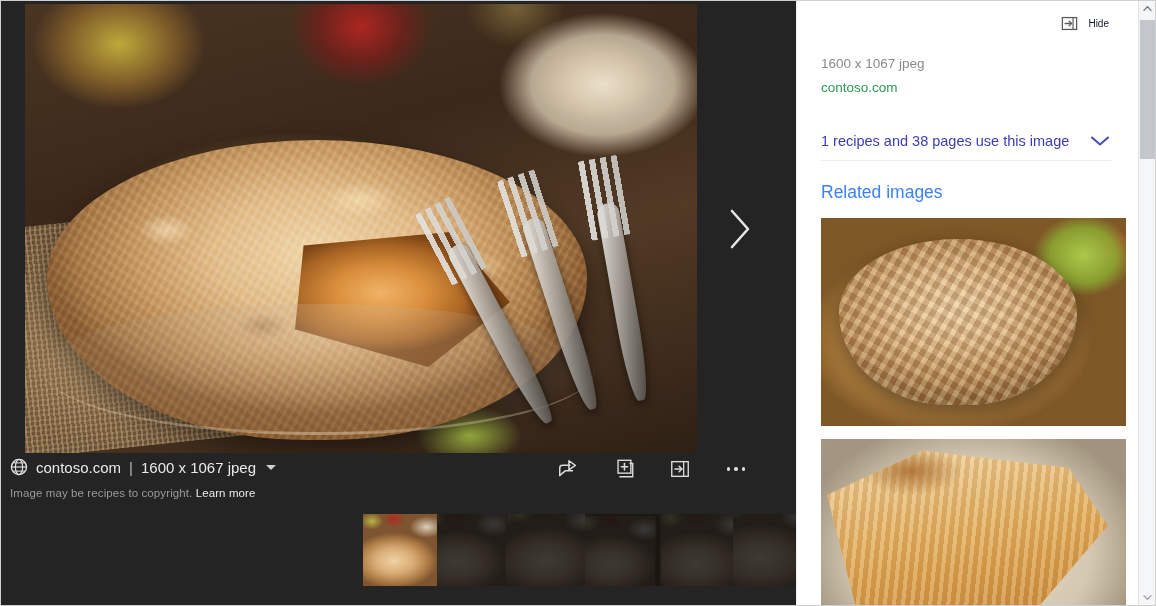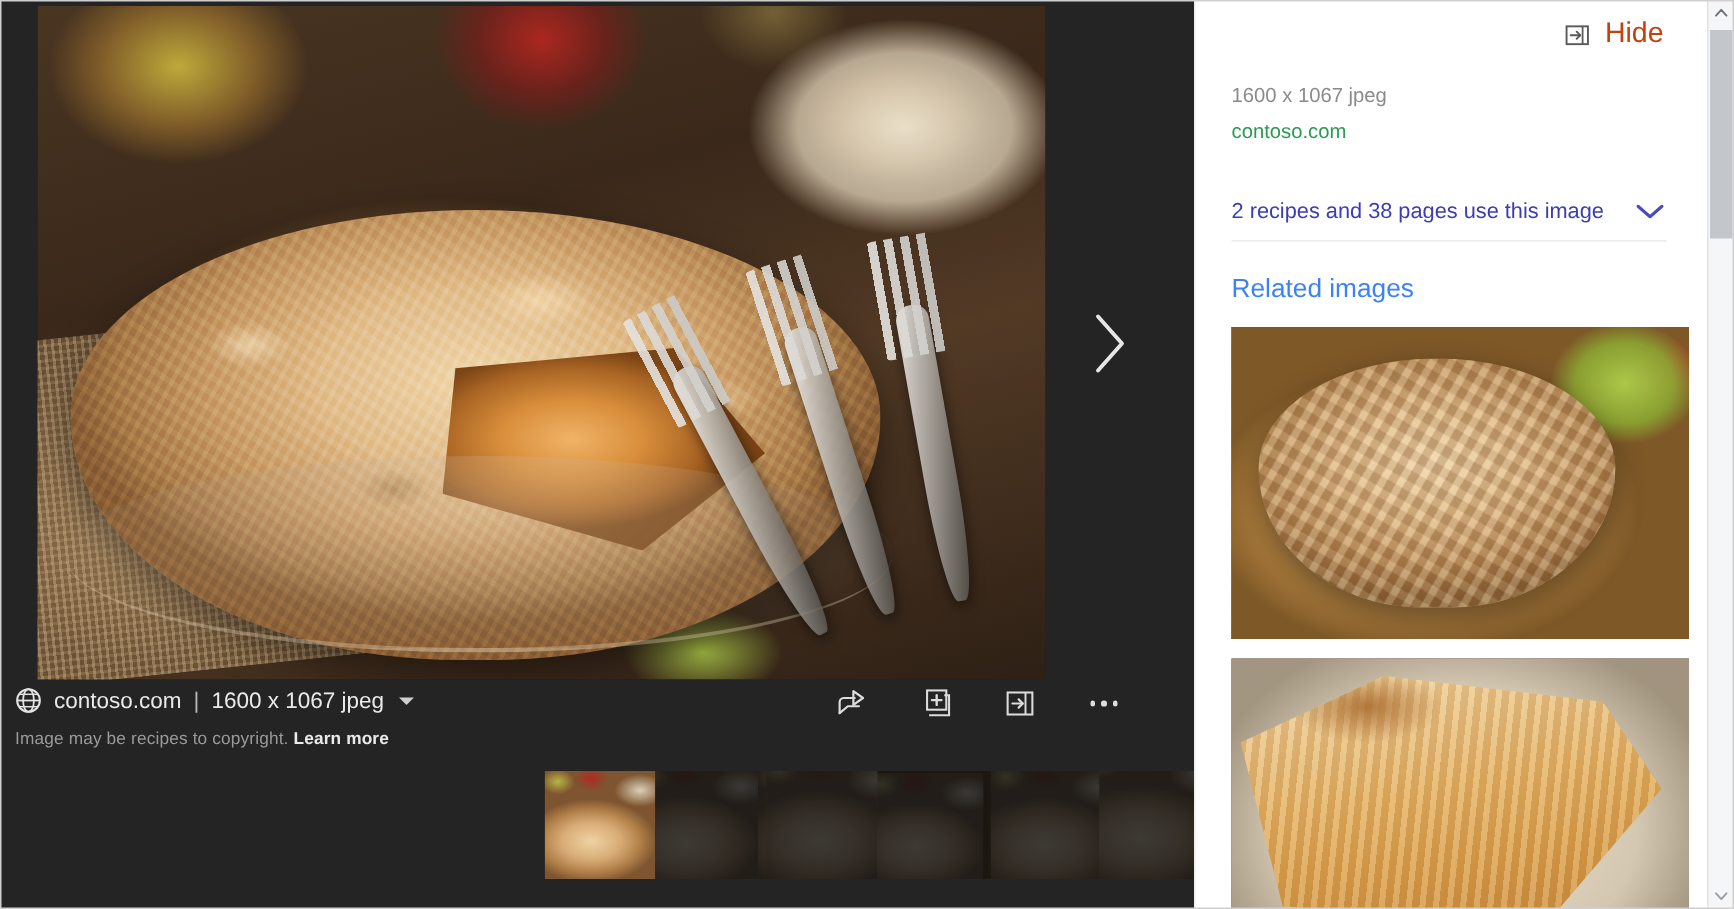--- a/index.html
+++ b/index.html
@@ -196,21 +196,21 @@
   .copyright {
     position: absolute;
     left: 10px;
     top: 487px;
     font-size: 11.5px;
     color: #9a9a9a;
     letter-spacing: .1px;
   }
   .copyright .learn {
     color: #eaeaea;
-    font-weight: bold;
+    font-weight: normal;
     cursor: pointer;
     margin-top: 48px;
   }
 
   .actions {
     position: absolute;
     left: 555px;
     top: 456px;
     display: flex;
     align-items: center;
@@ -300,22 +300,22 @@
     justify-content: flex-end;
     gap: 9px;
     height: 46px;
     padding-right: 2px;
   }
   .hide-btn {
     display: flex;
     align-items: center;
     gap: 9px;
     cursor: pointer;
-    color: #c2410c;
-    font-size: 19px;
+    color: #0f172a;
+    font-size: 10px;
   }
   .hide-btn svg { display: block; }
 
   .title {
     display: block;
     color: #3c3cb4;
     font-size: 19.5px;
     line-height: 24px;
     margin: 8px 0 0 0;
     cursor: pointer;
@@ -563,21 +563,21 @@
           </svg>
           <span>Hide</span>
         </div>
       </div>
 
 
       <div class="meta-dims">1600 x 1067 jpeg</div>
       <div class="meta-domain">contoso.com</div>
 
       <div class="pages-row">
-        <span class="pages-text">2 recipes and 38 pages use this image</span>
+        <span class="pages-text">1 recipes and 38 pages use this image</span>
         <span class="chev-down">
           <svg width="22" height="14" viewBox="0 0 22 14" aria-hidden="true">
             <path d="M3 3.5 L11 10.5 L19 3.5" fill="none" stroke="#4a4ab8" stroke-width="2" stroke-linecap="round" stroke-linejoin="round"></path>
           </svg>
         </span>
       </div>
 
       <div class="related-head">Related images</div>
 
       <div class="related-list">

